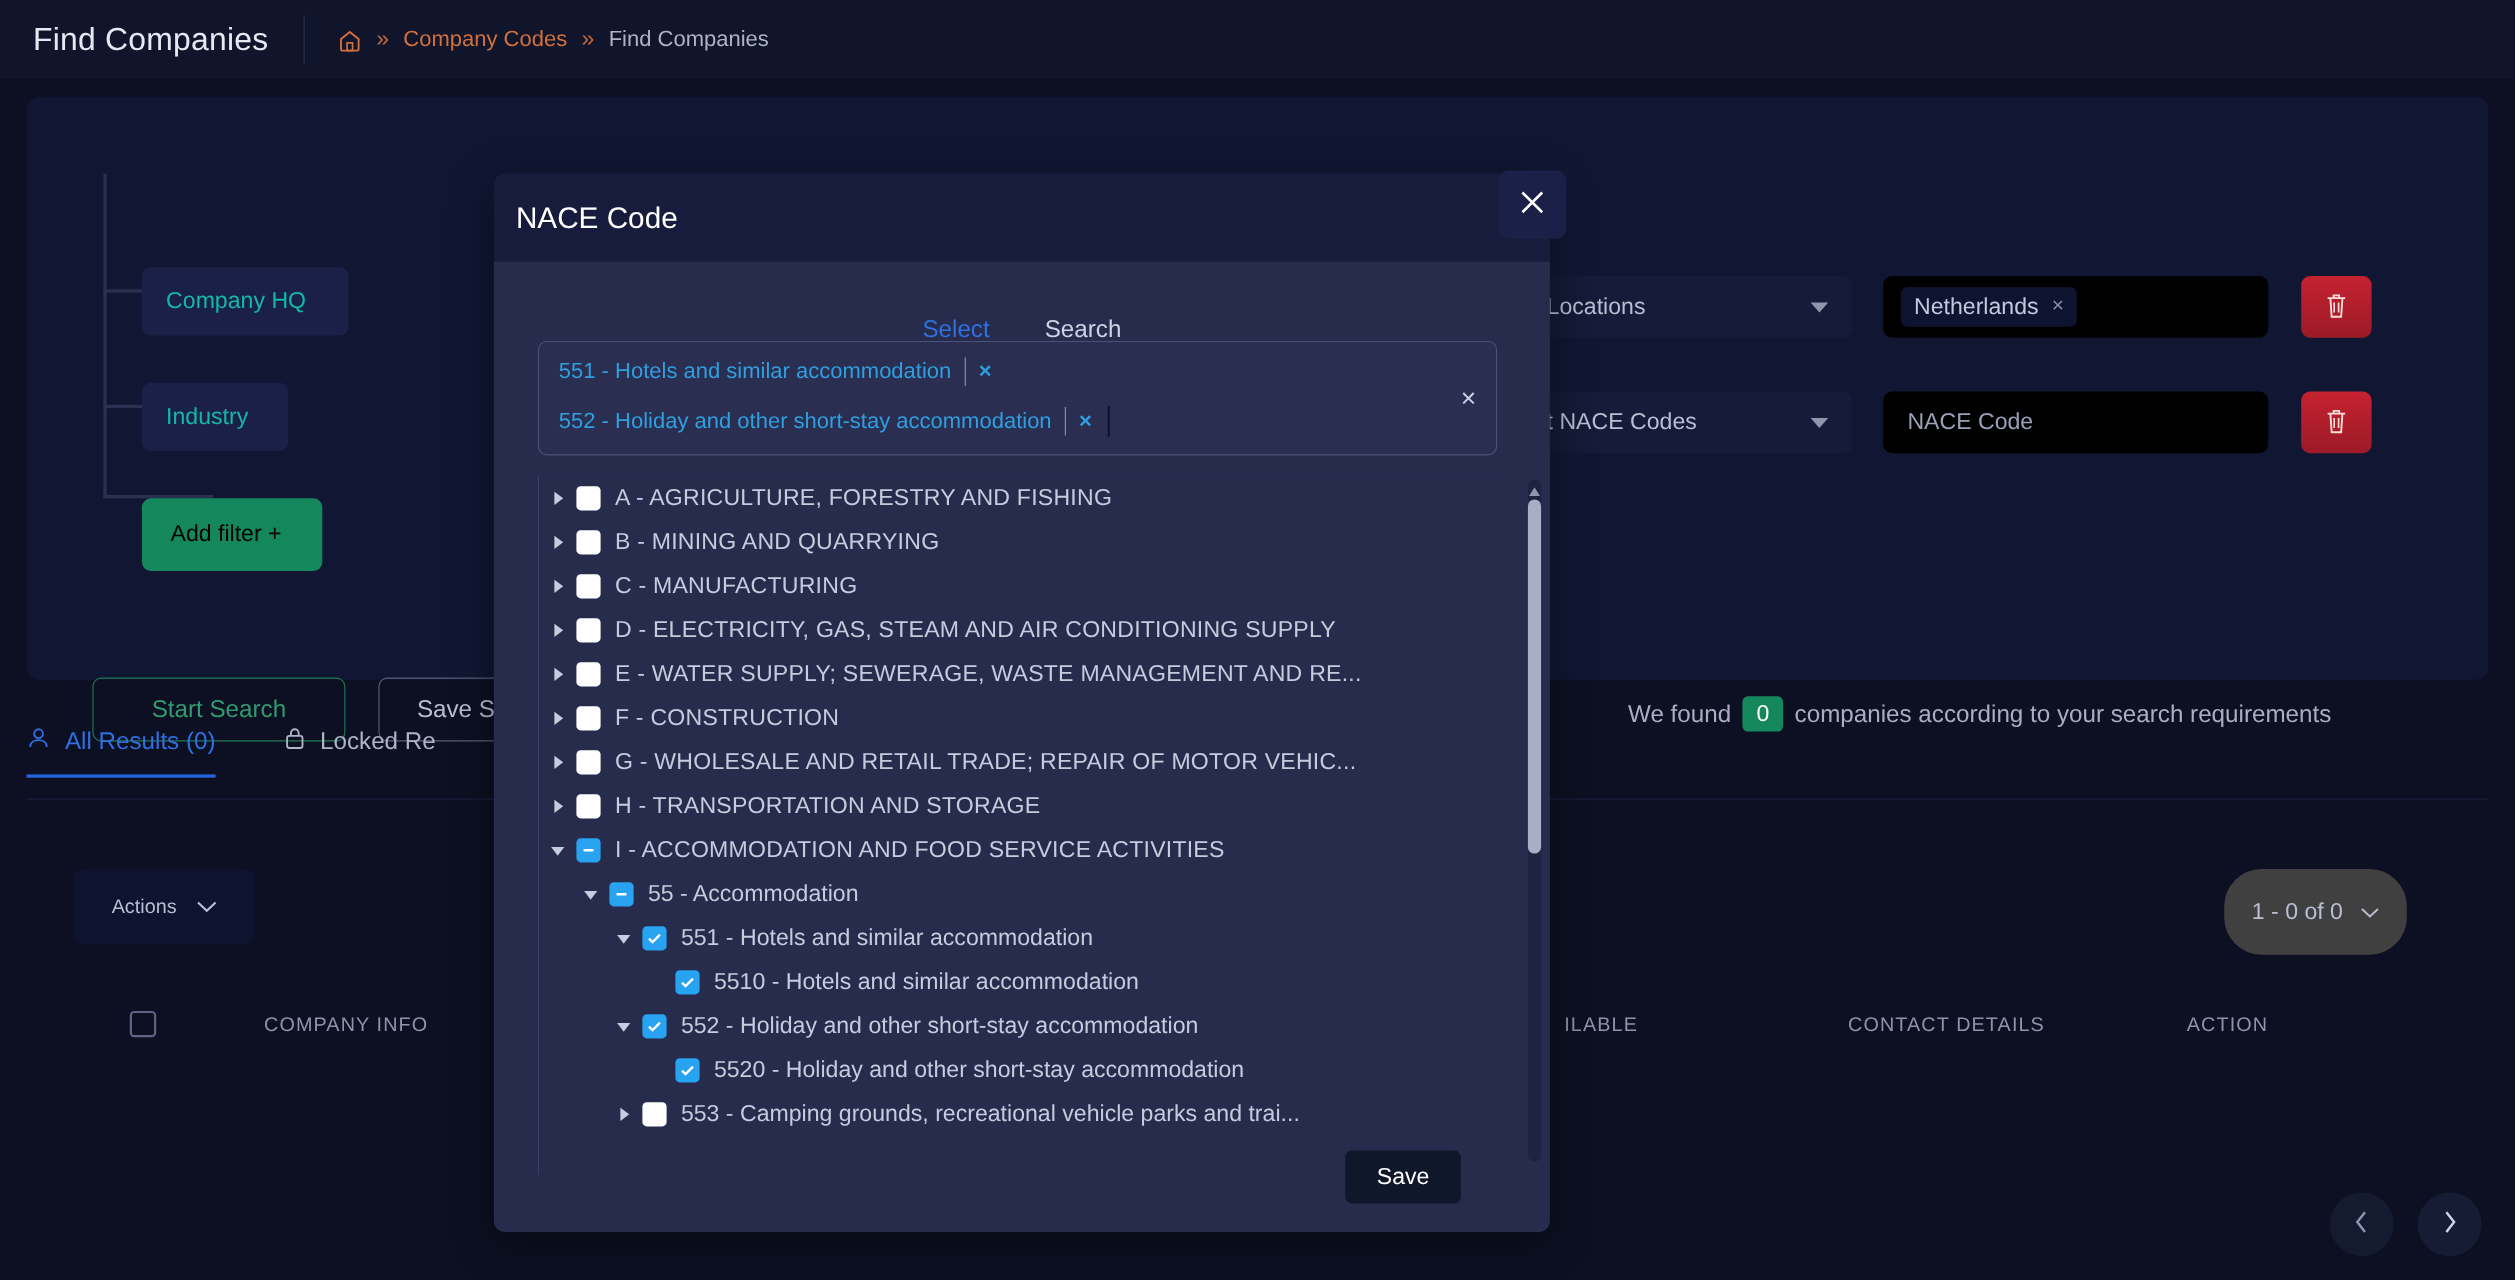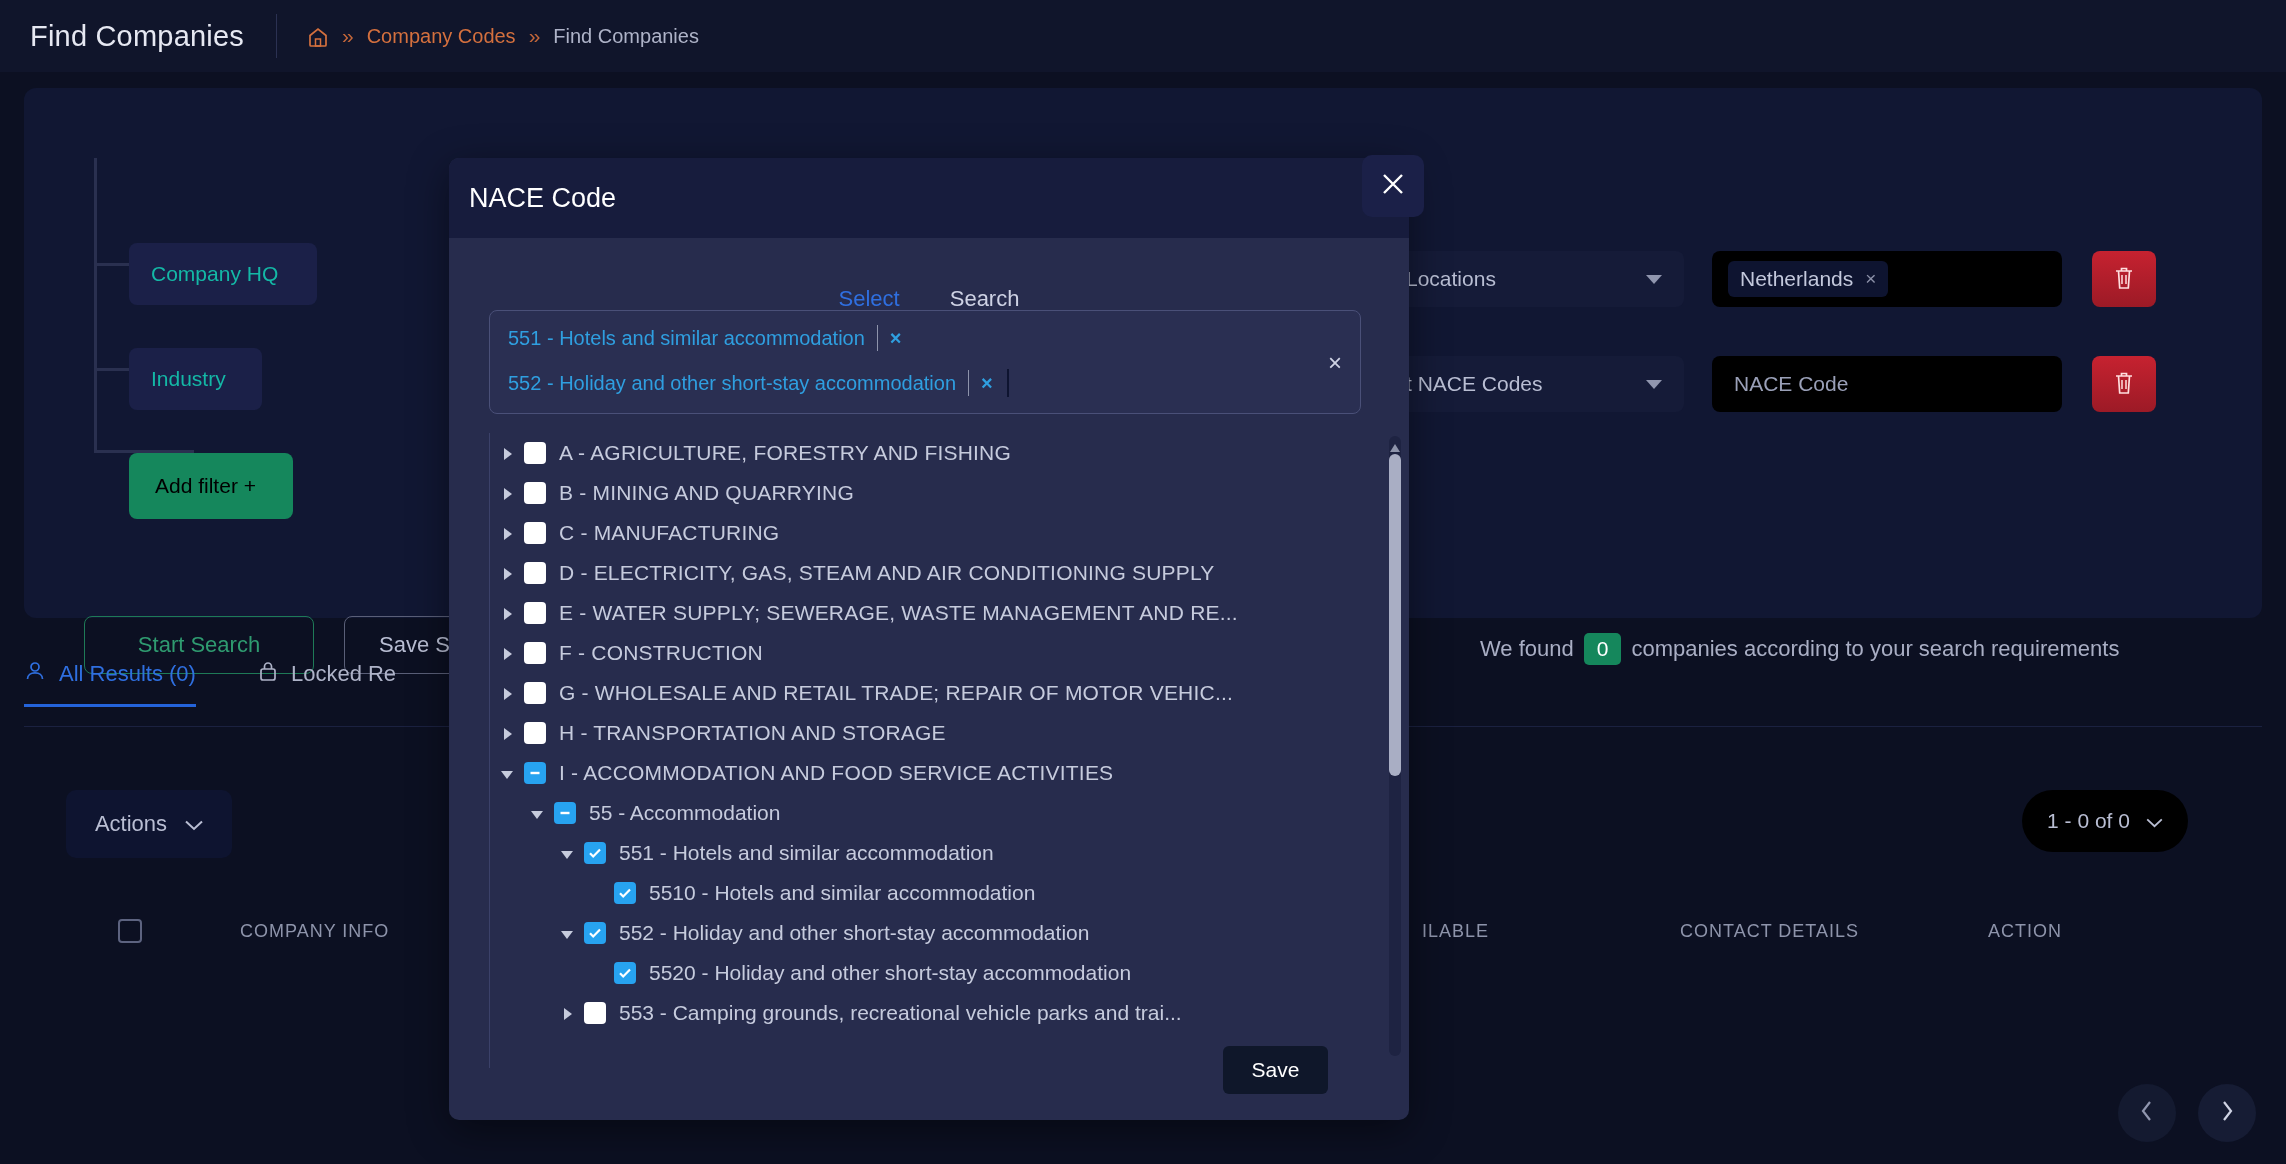--- a/index.html
+++ b/index.html
@@ -86,25 +86,25 @@
   
   .tabs { position: absolute; left: 24px; top: 660px; display: flex; gap: 62px; align-items: flex-end; }
   .tab { display: flex; align-items: center; gap: 13px; padding-bottom: 16px; font-size: 22px; cursor: pointer; }
   .tab.active { color: #2f6fe0; border-bottom: 3px solid #2463da; }
   .tab.idle { color: #aeb3c8; border-bottom: 3px solid transparent; }
   .sep-line { position: absolute; left: 24px; top: 726px; width: 2238px; height: 1px; background: #1b2140; }
 
   .actions-btn {
     position: absolute; left: 66px; top: 790px; width: 166px; height: 68px;
     background: #0e1430; border-radius: 10px; display: flex; align-items: center;
-    justify-content: center; gap: 18px; color: #b9bed3; font-size: 22px; cursor: pointer;
+    justify-content: center; gap: 18px; color: #b9bed3; font-size: 18px; cursor: pointer;
   }
   .pager-chip {
-    position: absolute; left: 2022px; top: 790px; width: 166px; height: 62px;
-    background: #000000; border-radius: 34px; display: flex; align-items: center;
+    position: absolute; left: 2022px; top: 790px; width: 166px; height: 78px;
+    background: #404040; border-radius: 34px; display: flex; align-items: center;
     justify-content: center; gap: 16px; color: #b9bed3; font-size: 21px; cursor: pointer;
   }
 
   
   .tbl-head {
     position: absolute; left: 24px; top: 900px; width: 2238px; height: 62px;
     display: flex; align-items: center; color: #8e94ab; font-size: 18px; letter-spacing: 1px;
   }
   .tbl-head > div { position: absolute; }
   .hd-cb { width: 24px; height: 24px; border: 2px solid #5d6380; border-radius: 4px; }

